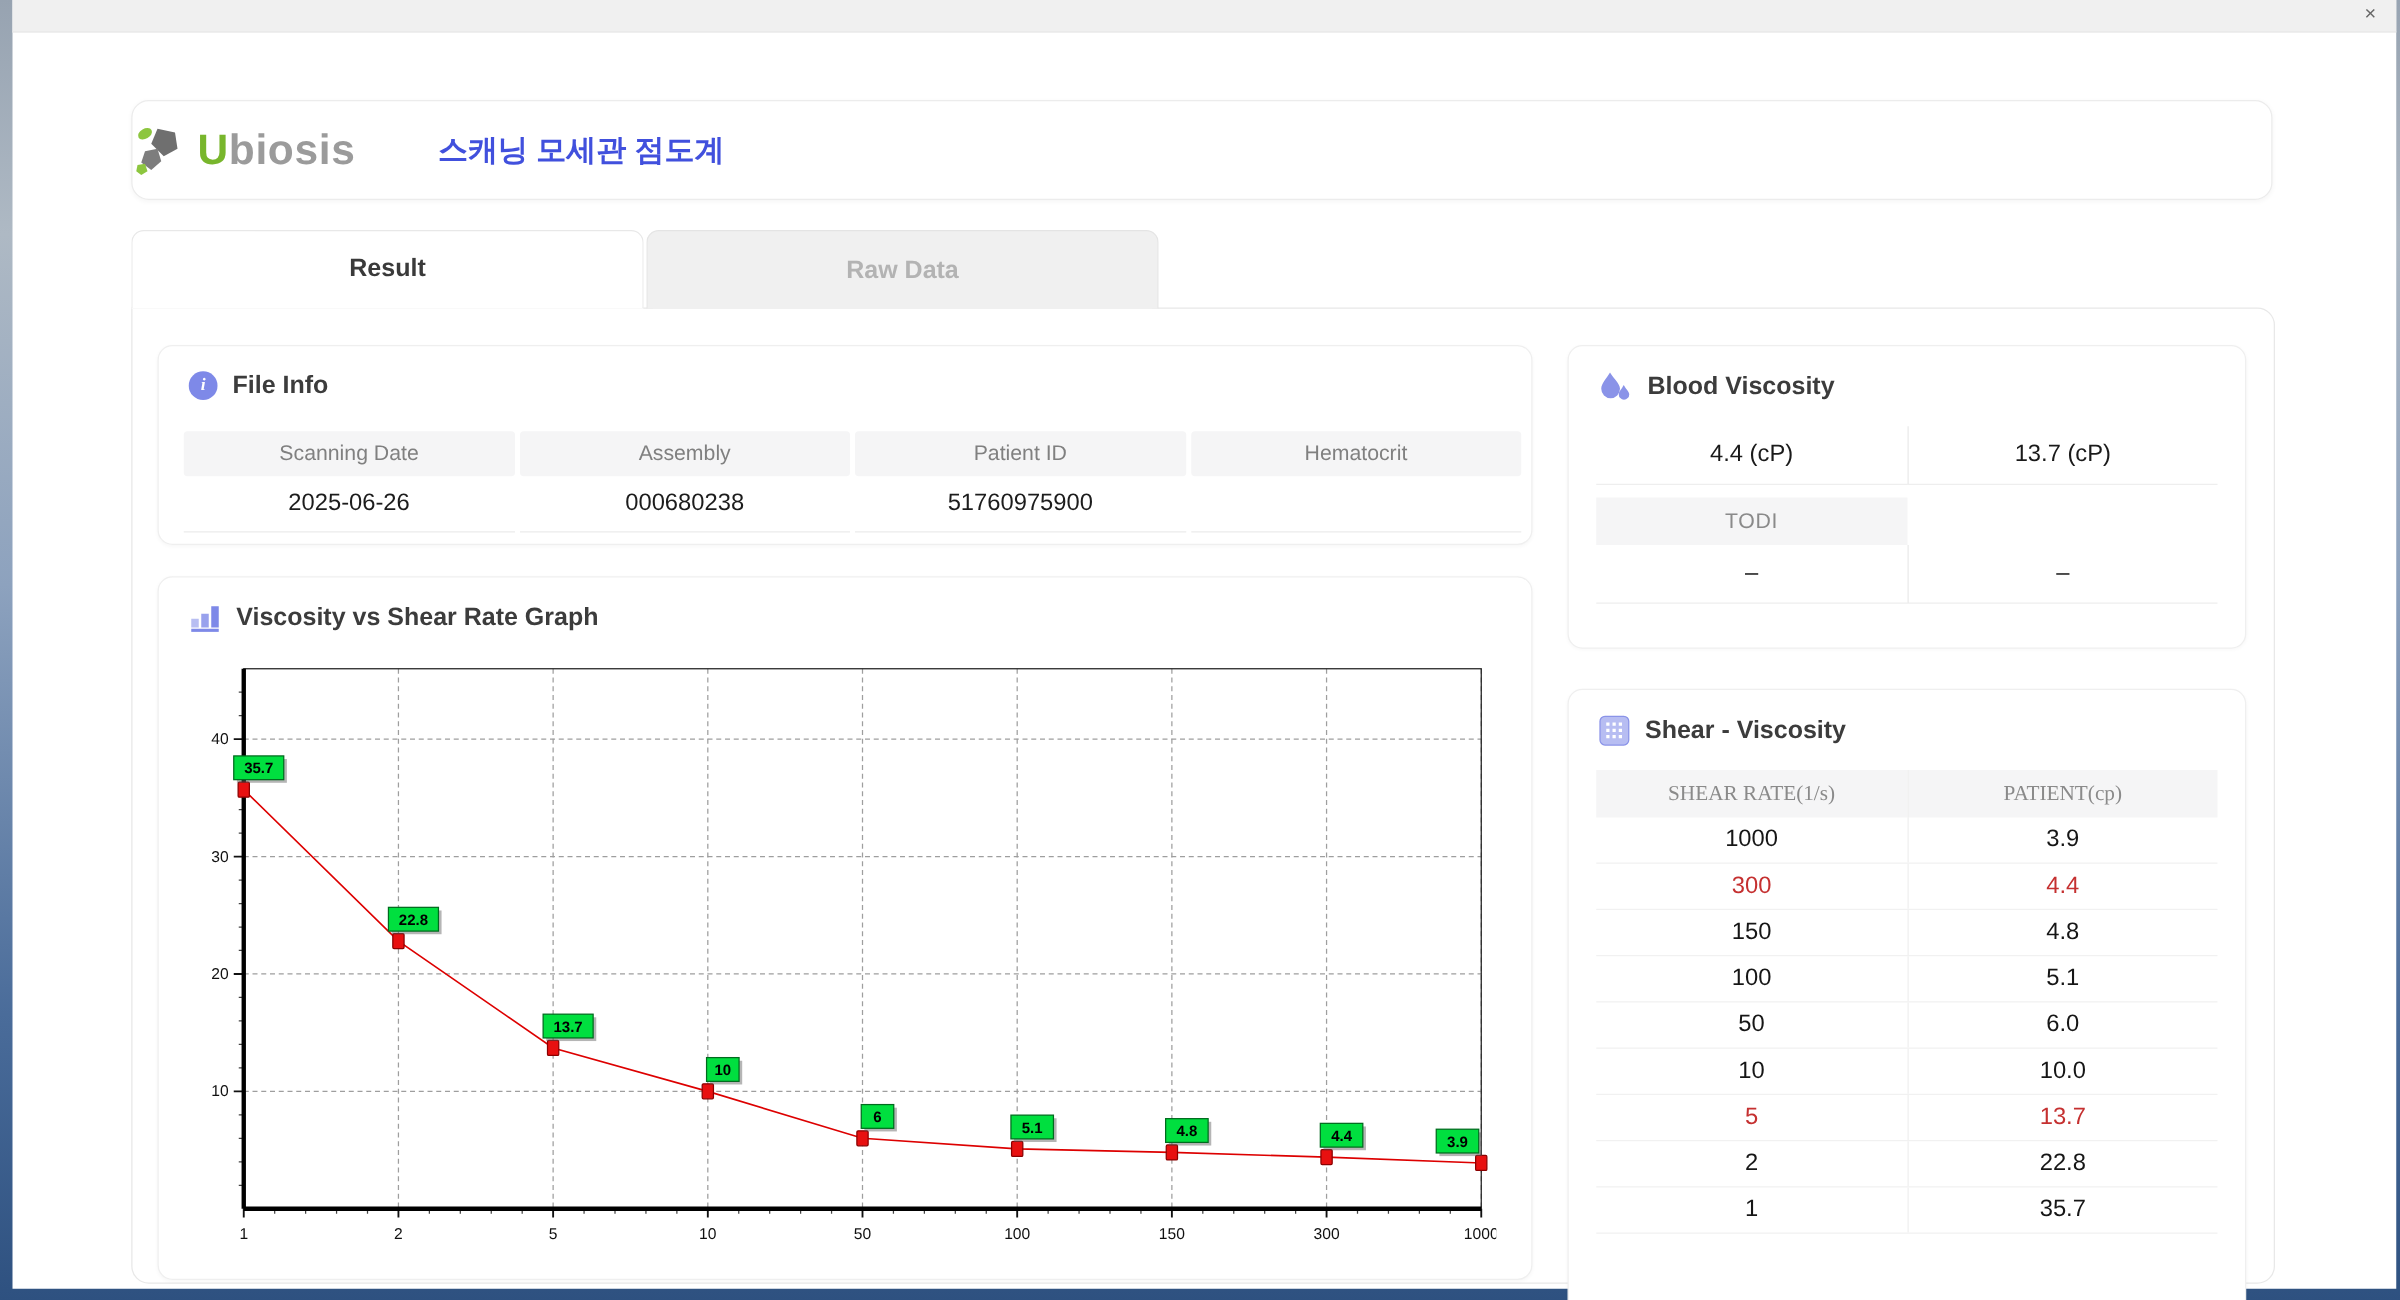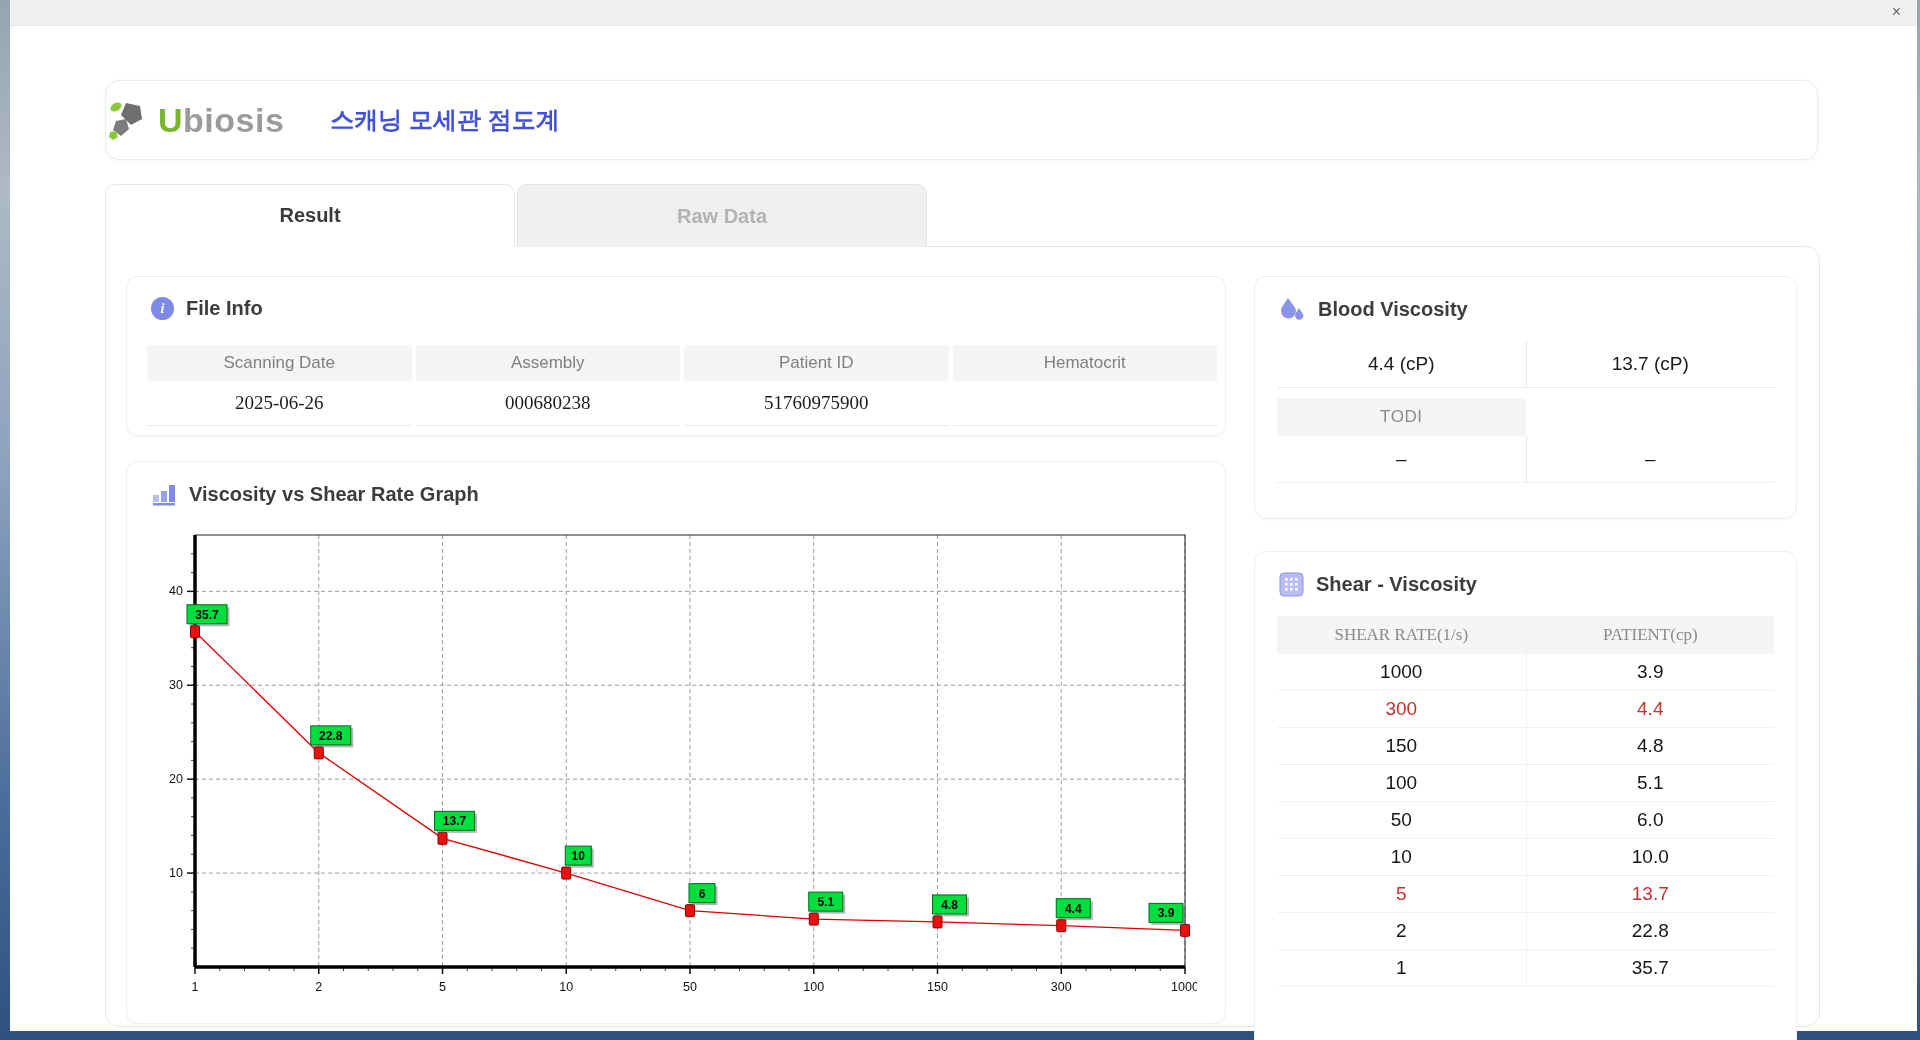--- a/index.html
+++ b/index.html
@@ -12,40 +12,40 @@
   #titlebar{position:absolute;left:0;top:0;right:0;height:25px;background:#f0f0f0;border-bottom:1px solid #e7e7e7;}
   .close{position:absolute;right:16px;top:3px;font-size:16px;line-height:18px;color:#666;cursor:default;}
 
   
   .hcard{position:absolute;left:95px;top:80px;width:1713px;height:80px;background:#fff;
          border:1px solid #ececec;border-radius:14px;box-shadow:0 1px 4px rgba(0,0,0,.04);
          display:flex;align-items:center;box-sizing:border-box;}
   .logo{display:flex;align-items:center;gap:6px;}
   .logo-text{font-size:34px;color:#9b9b9b;font-weight:600;letter-spacing:.5px;}
   .logo-text .u{color:#78b62c;}
-  .app-title{margin-left:46px;font-size:24px;font-weight:bold;color:#4150dd;}
+  .app-title{margin-left:66px;font-size:24px;font-weight:bold;color:#4150dd;}
 
   
   .tab{position:absolute;top:184px;height:63px;width:410px;display:flex;align-items:center;justify-content:center;
        font-size:20px;font-weight:bold;border-radius:10px 10px 0 0;box-sizing:border-box;}
   .tab.active{left:95px;background:#fff;border:1px solid #e8e8e8;border-bottom:1px solid #fff;color:#3a3a3a;z-index:3;}
   .tab.inactive{left:507px;background:#f0f0f0;border:1px solid #e4e4e4;border-bottom:none;color:#b3b3b3;z-index:2;}
 
   .main-panel{position:absolute;left:95px;top:246px;width:1713px;height:779px;background:#fff;
               border:1px solid #e8e8e8;border-radius:0 14px 14px 14px;z-index:1;}
 
   .card{position:absolute;background:#fff;border:1px solid #efefef;border-radius:12px;box-shadow:0 1px 3px rgba(0,0,0,.03);box-sizing:border-box;}
   .card-title{position:absolute;left:24px;top:20px;display:flex;align-items:center;gap:12px;
               font-size:20px;font-weight:bold;color:#3c3c3c;}
 
   
   #file-info{left:20px;top:29px;width:1100px;height:160px;}
   .fi-grid{position:absolute;left:20px;right:8px;top:68px;display:grid;grid-template-columns:repeat(4,1fr);column-gap:4px;}
   .field-label{height:36px;background:#f5f5f6;color:#808080;font-size:17px;display:flex;align-items:center;justify-content:center;border-radius:3px;}
-  .field-value{height:44px;display:flex;align-items:center;justify-content:center;font-size:19px;color:#1c1c1c;border-bottom:1px solid #ebebeb;font-family:Liberation Serif, serif;}
+  .field-value{height:44px;display:flex;align-items:center;justify-content:center;font-size:19px;color:#1c1c1c;border-bottom:1px solid #ebebeb;}
 
   
   #graph-card{left:20px;top:214px;width:1100px;height:563px;}
   #chart-svg{position:absolute;left:20px;top:58px;}
   .grid{stroke:#9e9e9e;stroke-width:1;stroke-dasharray:4 3;}
   .frame{fill:none;stroke:#222;stroke-width:1;}
   .axis{stroke:#000;stroke-width:3.5;}
   .tick{stroke:#111;stroke-width:1.5;}
   .mtick{stroke:#444;stroke-width:1;}
   .xlab,.ylab{font:12.5px "Liberation Sans",sans-serif;fill:#111;}

